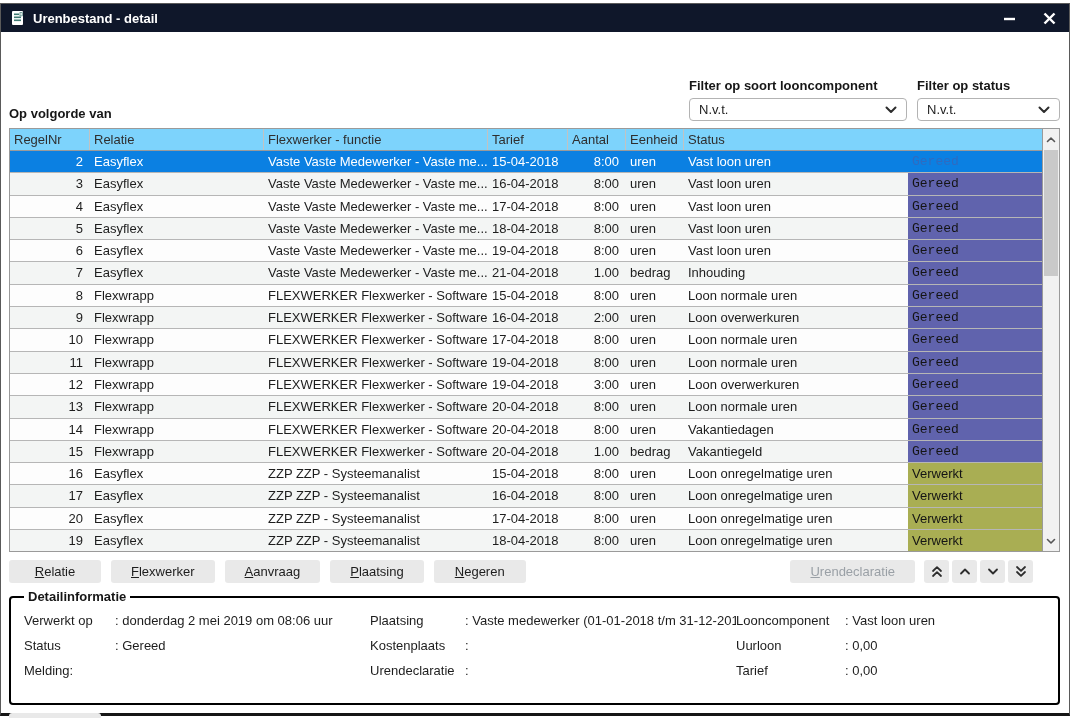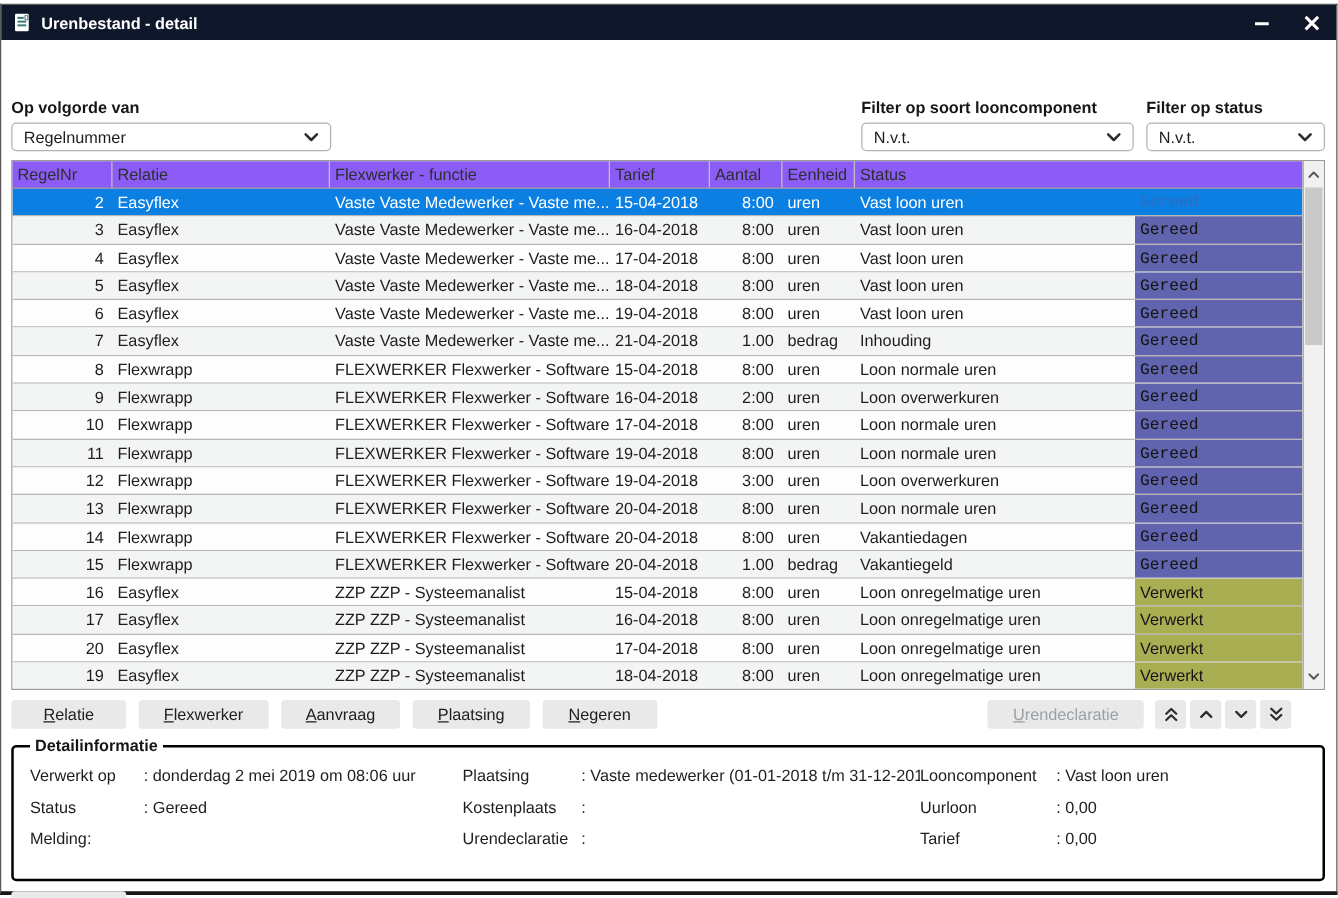--- a/index.html
+++ b/index.html
@@ -11,21 +11,21 @@
   .win-btn { display:flex; align-items:center; justify-content:center; width:16px; height:16px; cursor:pointer; }
   .content { flex:1; padding:6px 9px 0 8px; display:flex; flex-direction:column; }
   .filters { display:flex; align-items:flex-end;margin-top:40px; }
   .fgroup { display:flex; flex-direction:column; gap:5px; }
   .fgroup .flabel { font-weight:bold; color:#161616; }
   .select { height:23px; border:1px solid #b3b3b3; border-radius:4px; background:#fff; display:flex; align-items:center; justify-content:space-between; padding:0 9px; cursor:pointer; }
   .w-sort { width:256px; } .w-comp { width:218px; margin-left:auto; } .w-stat { width:143px; margin-left:10px; }
   
   .table-wrap { margin-top:7px; display:flex; border:1px solid #9a9a9a; height:424px; flex:none; }
   .tmain { width:1032px; display:flex; flex-direction:column; }
-  .thead { display:flex; height:22px; background:#8b5cf6; border-bottom:1px solid #9a9a9a; flex:none; }
+  .thead { display:flex; height:22px; background:#7dd3fc; border-bottom:1px solid #9a9a9a; flex:none; }
   .hcell { padding:3px 4px; border-right:1px solid #c2c2c2; color:#2e2e2e; overflow:hidden; white-space:nowrap; }
   .hcell:last-child { border-right:none; }
   .tbody { flex:1; overflow:hidden; display:flex; flex-direction:column; }
   .trow { display:flex; height:22.3px; flex:none; border-bottom:1px solid #b6b6b6; background:#fdfdfd; cursor:default; }
   .trow.alt { background:#f3f5f4; }
   .trow.selected { background:#0b80e2; color:#fff; }
   .cell { padding:3px 4px; overflow:hidden; white-space:nowrap; }
   .c0 { width:80px; text-align:right; padding-right:7px; }
   .c1 { width:174px; } .c2 { width:224px; } .c3 { width:80px; }
   .c4 { width:58px; text-align:right; padding-right:7px; }
@@ -83,28 +83,20 @@
             <line x1="11.5" y1="1.5" x2="1.5" y2="11.5" stroke="#fff" stroke-width="2.4"></line>
           </svg>
       </span>
     </span>
   </div>
 
   <div class="content">
     <div class="filters">
       <div class="fgroup">
         <span class="flabel">Op volgorde van</span>
-        <div class="select w-sort">
-          <span>Regelnummer</span>
-          <span style="display:flex;">
-              <svg width="12" height="8" viewBox="0 0 12 8">
-                <path d="M1.5 1.5 L6 6 L10.5 1.5" stroke="#2d2d2d" stroke-width="2" fill="none" stroke-linecap="round" stroke-linejoin="round"></path>
-              </svg>
-            </span>
-        </div>
       </div>
       <div class="fgroup w-comp" style="display:flex;">
         <span class="flabel">Filter op soort looncomponent</span>
         <div class="select">
           <span>N.v.t.</span>
           <span style="display:flex;">
               <svg width="12" height="8" viewBox="0 0 12 8">
                 <path d="M1.5 1.5 L6 6 L10.5 1.5" stroke="#2d2d2d" stroke-width="2" fill="none" stroke-linecap="round" stroke-linejoin="round"></path>
               </svg>
             </span>

